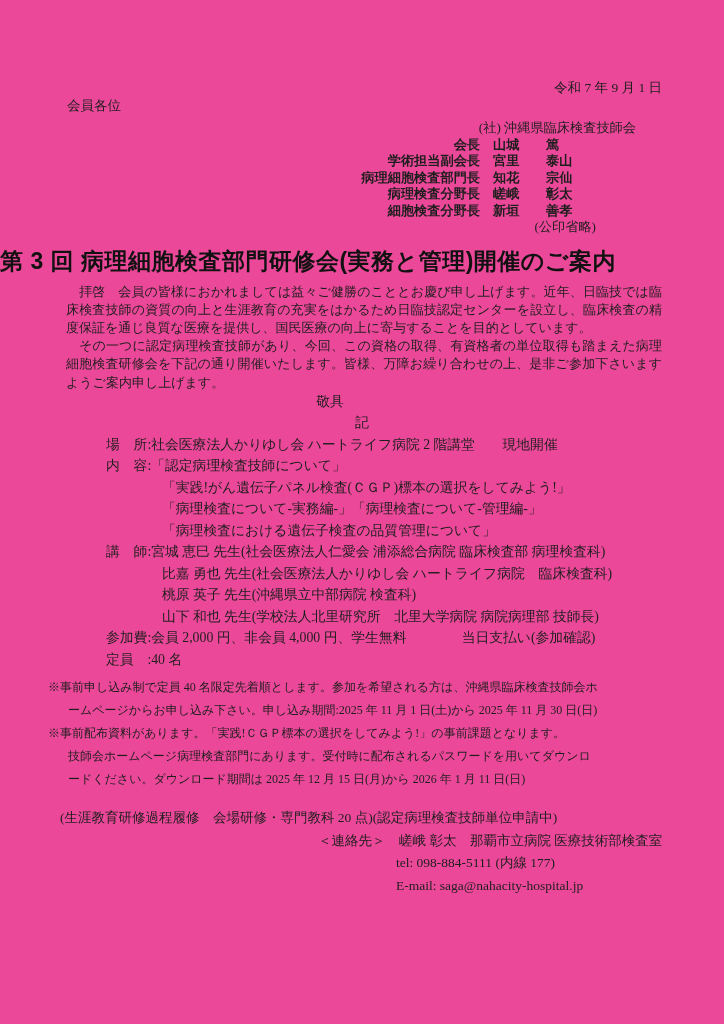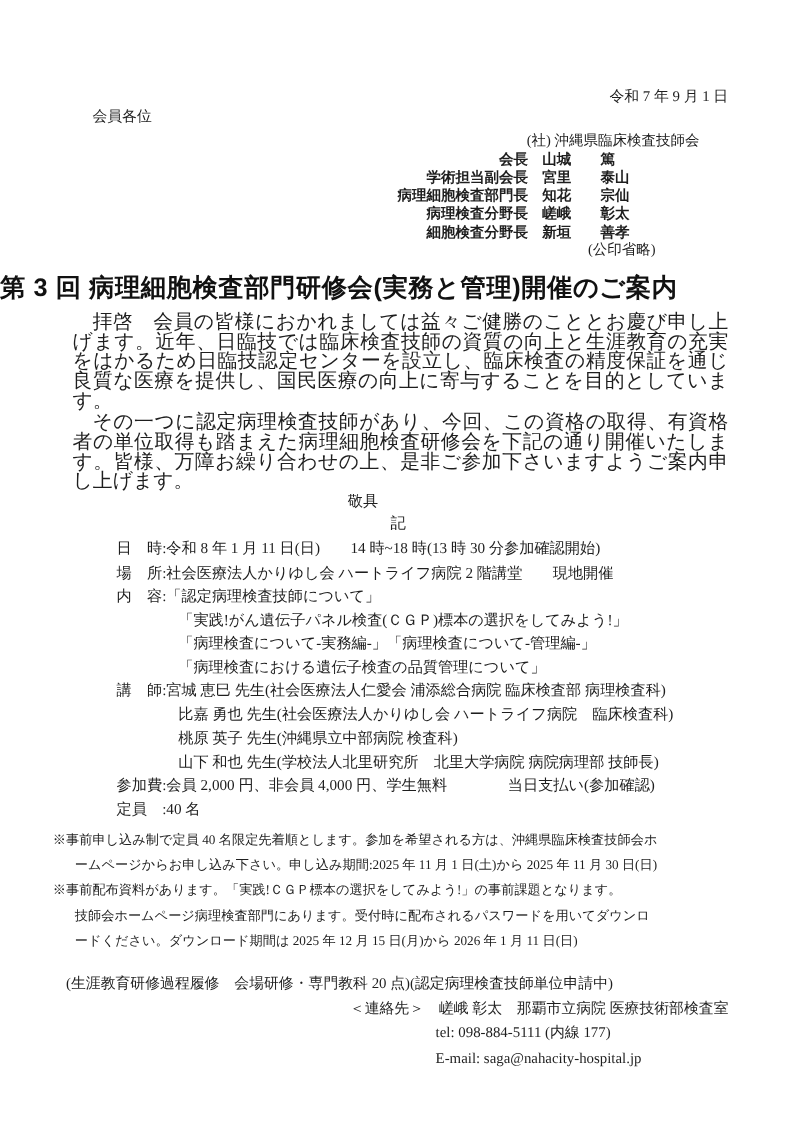--- a/index.html
+++ b/index.html
@@ -1,32 +1,32 @@
 <!DOCTYPE html>
 <html><head>
 <meta charset="utf-8">
 <style>
   html, body { margin:0; padding:0; background:#e8e8e8; }
   .page {
     position:relative;
     width:724px; height:1024px;
     margin:0 auto;
-    background:#ffffff;
+    background:#ec4899;
     color:#1e1e1e;
     font-family:"Liberation Serif","DejaVu Serif",serif;
     overflow:hidden;
     box-sizing:border-box;
   }
   .date-line {
     padding-top:79px; padding-right:62px;
     text-align:right;
     font-size:13.5px; line-height:18px;
   }
   .recipient {
-    padding-left:84px;
+    padding-left:67px;
     font-size:13.5px; line-height:18px;
   }
   .sender-block {
     margin-top:5px;
     display:flex; flex-direction:column; align-items:flex-end;
     padding-right:88px;
     font-size:13.2px; line-height:16.5px;
   }
   .officers { display:table; margin-right:48px; border-collapse:collapse;font-weight:bold; }
   .officer-row { display:table-row; }
@@ -38,21 +38,21 @@
     margin-top:10px;
     text-align:left;
     font-family:"Liberation Sans","DejaVu Sans",sans-serif;
     font-weight:bold;
     font-size:23px; line-height:30px;
     letter-spacing:0.5px;
     color:#111;
   }
   .body-block {
     margin:7px 62px 0 66px;
-    font-size:18px; line-height:18.2px;
+    font-size:13px; line-height:18.2px;
     text-align:justify;
   }
   .body-block p { margin:0; text-indent:1em; }
   .closing {
     text-align:center; padding-right:64px;
     font-size:13.8px; line-height:19px;
   }
   .record-heading {
     text-align:center;
     font-size:14px; line-height:21px; margin-top:1px;
@@ -125,21 +125,20 @@
   <div class="body-block">
     <p>拝啓　会員の皆様におかれましては益々ご健勝のこととお慶び申し上げます。近年、日臨技では臨床検査技師の資質の向上と生涯教育の充実をはかるため日臨技認定センターを設立し、臨床検査の精度保証を通じ良質な医療を提供し、国民医療の向上に寄与することを目的としています。</p>
     <p>その一つに認定病理検査技師があり、今回、この資格の取得、有資格者の単位取得も踏まえた病理細胞検査研修会を下記の通り開催いたします。皆様、万障お繰り合わせの上、是非ご参加下さいますようご案内申し上げます。</p>
   </div>
 
   <div class="closing">敬具</div>
 
   <div class="record-heading">記</div>
 
   <div class="record-section">
-    <div class="rline">日　時:令和 8 年 1 月 11 日(日)　　14 時~18 時(13 時 30 分参加確認開始)</div>
     <div class="rline">場　所:社会医療法人かりゆし会 ハートライフ病院 2 階講堂　　現地開催</div>
     <div class="rline">内　容:「認定病理検査技師について」</div>
     <div class="rline ind">「実践!がん遺伝子パネル検査(ＣＧＰ)標本の選択をしてみよう!」</div>
     <div class="rline ind">「病理検査について-実務編-」「病理検査について-管理編-」</div>
     <div class="rline ind">「病理検査における遺伝子検査の品質管理について」</div>
     <div class="rline">講　師:宮城 恵巳 先生(社会医療法人仁愛会 浦添総合病院 臨床検査部 病理検査科)</div>
     <div class="rline ind">比嘉 勇也 先生(社会医療法人かりゆし会 ハートライフ病院　臨床検査科)</div>
     <div class="rline ind">桃原 英子 先生(沖縄県立中部病院 検査科)</div>
     <div class="rline ind">山下 和也 先生(学校法人北里研究所　北里大学病院 病院病理部 技師長)</div>
     <div class="rline">参加費:会員 2,000 円、非会員 4,000 円、学生無料　　　　当日支払い(参加確認)</div>

